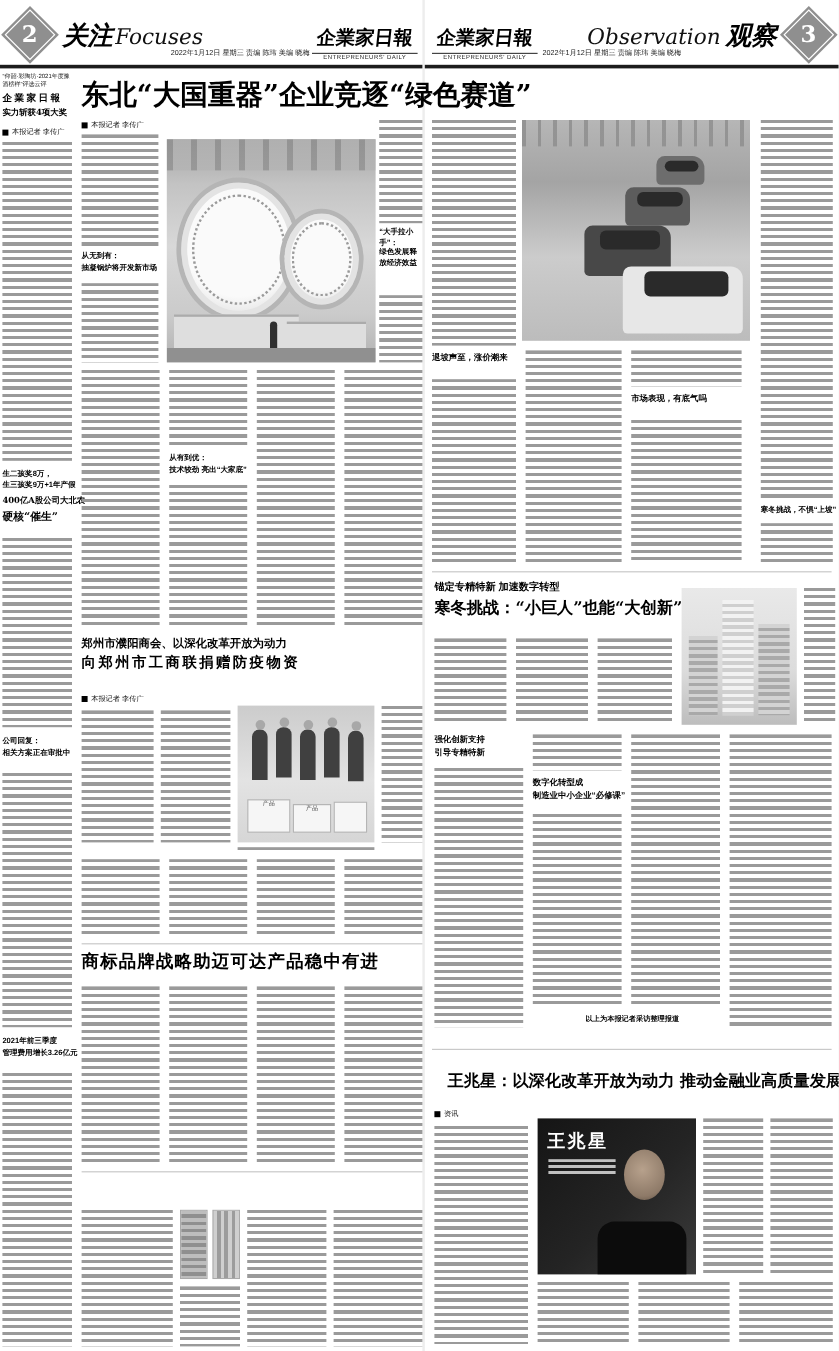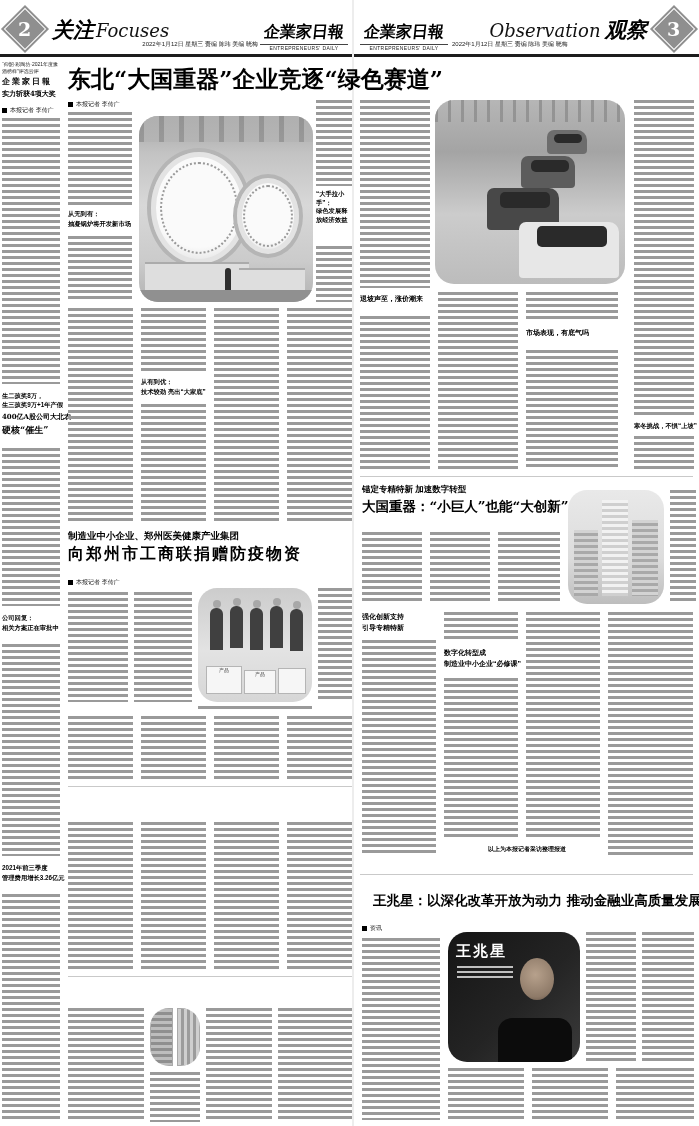--- a/index.html
+++ b/index.html
@@ -29,21 +29,21 @@
   .tx{position:absolute;background-image:repeating-linear-gradient(180deg,#9a9a9a 0px,#9a9a9a 2.6px,rgba(0,0,0,0) 2.6px,rgba(0,0,0,0) 6px);}
   .sh{position:absolute;font-weight:bold;color:#000;font-size:7px;line-height:10px;}
   .sh.sm{font-size:6.3px;line-height:8.5px;}
   .byl{position:absolute;font-size:6px;color:#111;display:flex;align-items:center;gap:3px;white-space:nowrap;}
   .sq{width:5px;height:5px;background:#000;display:inline-block;flex:0 0 auto;}
   .kick{position:absolute;font-weight:bold;color:#000;white-space:nowrap;text-align:center;}
   .kick-tiny{position:absolute;font-size:5px;line-height:6.5px;color:#222;}
   .endnote{position:absolute;font-size:6px;font-weight:bold;color:#000;white-space:nowrap;}
 
   
-  .ph{position:absolute;overflow:hidden;border-radius:19px;}
+  .ph{position:absolute;overflow:hidden;}
   .ph-factory{background:linear-gradient(180deg,#a5a5a5 0%,#c3c3c3 20%,#d8d8d8 48%,#cbcbcb 78%,#b2b2b2 100%);}
   .beams{position:absolute;top:0;left:0;right:0;height:26px;background:repeating-linear-gradient(90deg,#8d8d8d 0 5px,#b3b3b3 5px 20px);opacity:.75;}
   .disc{position:absolute;border-radius:50%;background:radial-gradient(circle at 50% 44%,#fafafa 58%,#ececec 72%,#d9d9d9 100%);border:4px solid #b5b5b5;box-shadow:inset 0 0 0 5px #e3e3e3;}
   .disc::after{content:"";position:absolute;inset:9%;border-radius:50%;border:2px dotted #9a9a9a;}
   .pbase{position:absolute;background:#dedede;border-top:2px solid #ababab;}
   .person{position:absolute;width:6px;height:22px;background:#2f2f2f;border-radius:3px 3px 0 0;}
   .pfloor{position:absolute;left:0;right:0;bottom:0;height:12px;background:#909090;}
 
   .ph-don{background:linear-gradient(180deg,#cccccc 0%,#e3e3e3 55%,#d6d6d6 100%);}
   .fig{position:absolute;width:13px;height:42px;background:#404040;border-radius:6px 6px 0 0;}
@@ -135,22 +135,22 @@
     <div class="tx" style="left:316px;top:246px;width:36px;height:56px;"></div>
 
     <div class="tx" style="left:68px;top:308px;width:65px;height:216px;"></div>
     <div class="tx" style="left:141px;top:308px;width:65px;height:64px;"></div>
     <div class="sh sm" style="left:141px;top:378px;">从有到优：</div>
     <div class="sh sm" style="left:141px;top:388px;">技术较劲 亮出“大家底”</div>
     <div class="tx" style="left:141px;top:404px;width:65px;height:120px;"></div>
     <div class="tx" style="left:214px;top:308px;width:65px;height:216px;"></div>
     <div class="tx" style="left:287px;top:308px;width:65px;height:216px;"></div>
 
-    <div class="kick" style="left:68px;top:530px;font-size:9.5px;">制造业中小企业、郑州医美健康产业集团</div>
-    <div class="hl" style="left:68px;top:544px;font-size:16px;letter-spacing:2px;">向郑州市工商联捐赠防疫物资</div>
+    <div class="kick" style="left:68px;top:530px;font-size:9.5px;">郑州市濮阳商会、以深化改革开放为动力</div>
+    <div class="hl" style="left:68px;top:544px;font-size:12px;letter-spacing:2px;">向郑州市工商联捐赠防疫物资</div>
     <div class="byl" style="left:68px;top:578px;">
         <span class="sq"></span>
         <span>本报记者 李传广</span>
       </div>
     <div class="tx" style="left:68px;top:592px;width:60px;height:110px;"></div>
     <div class="tx" style="left:134px;top:592px;width:58px;height:110px;"></div>
     <div class="ph ph-don" style="left:198px;top:588px;width:114px;height:114px;">
       <div class="fig" style="left:12px;top:20px;"></div>
       <div class="fig" style="left:32px;top:18px;"></div>
       <div class="fig" style="left:52px;top:20px;"></div>
@@ -161,20 +161,21 @@
       <div class="bx" style="left:80px;bottom:8px;width:26px;height:24px;"></div>
     </div>
     <div class="tx" style="left:198px;top:706px;width:114px;height:5px;"></div>
     <div class="tx" style="left:318px;top:588px;width:34px;height:114px;"></div>
     <div class="tx" style="left:68px;top:716px;width:65px;height:64px;"></div>
     <div class="tx" style="left:141px;top:716px;width:65px;height:64px;"></div>
     <div class="tx" style="left:214px;top:716px;width:65px;height:64px;"></div>
     <div class="tx" style="left:287px;top:716px;width:65px;height:64px;"></div>
 
     <div class="lrule" style="left:68px;top:786px;width:284px;height:1px;"></div>
+    <div class="hl" style="left:68px;top:792px;font-size:14.5px;letter-spacing:1px;">商标品牌战略助迈可达产品稳中有进</div>
     <div class="tx" style="left:68px;top:822px;width:65px;height:148px;"></div>
     <div class="tx" style="left:141px;top:822px;width:65px;height:148px;"></div>
     <div class="tx" style="left:214px;top:822px;width:65px;height:148px;"></div>
     <div class="tx" style="left:287px;top:822px;width:65px;height:148px;"></div>
 
     <div class="lrule" style="left:68px;top:976px;width:284px;height:1px;"></div>
     <div class="tx" style="left:68px;top:1008px;width:76px;height:114px;"></div>
     <div class="ph ph-hq" style="left:150px;top:1008px;width:50px;height:58px;">
       <div class="hq1"></div>
       <div class="hq2"></div>
@@ -220,21 +221,21 @@
     <div class="tx" style="left:6px;top:316px;width:70px;height:154px;"></div>
     <div class="tx" style="left:84px;top:292px;width:80px;height:178px;"></div>
     <div class="tx" style="left:172px;top:292px;width:92px;height:30px;"></div>
     <div class="sh" style="left:172px;top:328px;">市场表现，有底气吗</div>
     <div class="tx" style="left:172px;top:350px;width:92px;height:120px;"></div>
     <div class="sh sm" style="left:280px;top:422px;">寒冬挑战，不惧“上坡”</div>
     <div class="tx" style="left:280px;top:436px;width:60px;height:34px;"></div>
 
     <div class="lrule" style="left:6px;top:476px;width:333px;height:1px;"></div>
     <div class="kick" style="left:8px;top:484px;font-size:8.5px;">锚定专精特新 加速数字转型</div>
-    <div class="hl" style="left:8px;top:498px;font-size:13.5px;">大国重器：“小巨人”也能“大创新”</div>
+    <div class="hl" style="left:8px;top:498px;font-size:13.5px;">寒冬挑战：“小巨人”也能“大创新”</div>
     <div class="ph ph-city" style="left:214px;top:490px;width:96px;height:114px;">
       <div class="bldg lt" style="left:34px;top:10px;width:26px;height:96px;"></div>
       <div class="bldg" style="left:6px;top:40px;width:24px;height:66px;"></div>
       <div class="bldg" style="left:64px;top:30px;width:26px;height:76px;"></div>
     </div>
     <div class="tx" style="left:316px;top:490px;width:26px;height:114px;"></div>
     <div class="tx" style="left:8px;top:532px;width:60px;height:72px;"></div>
     <div class="tx" style="left:76px;top:532px;width:60px;height:72px;"></div>
     <div class="tx" style="left:144px;top:532px;width:62px;height:72px;"></div>
     <div class="sh" style="left:8px;top:612px;">强化创新支持</div>

